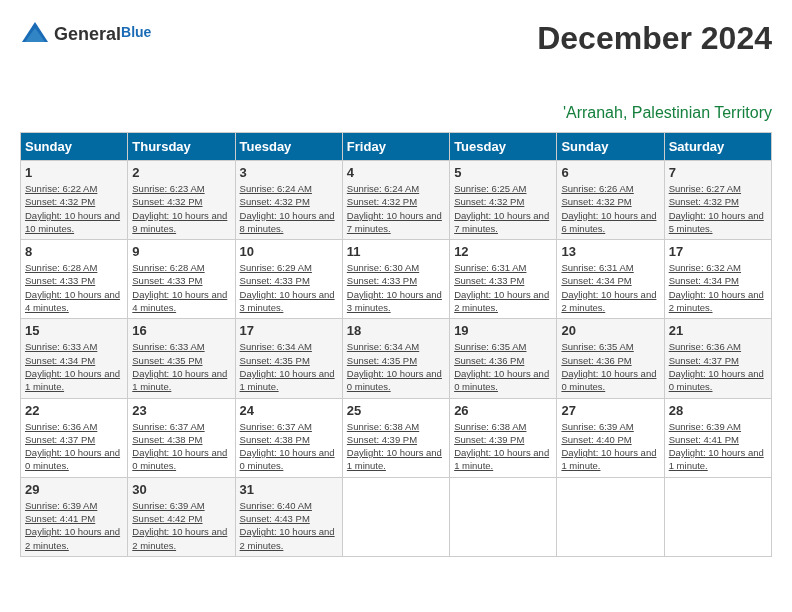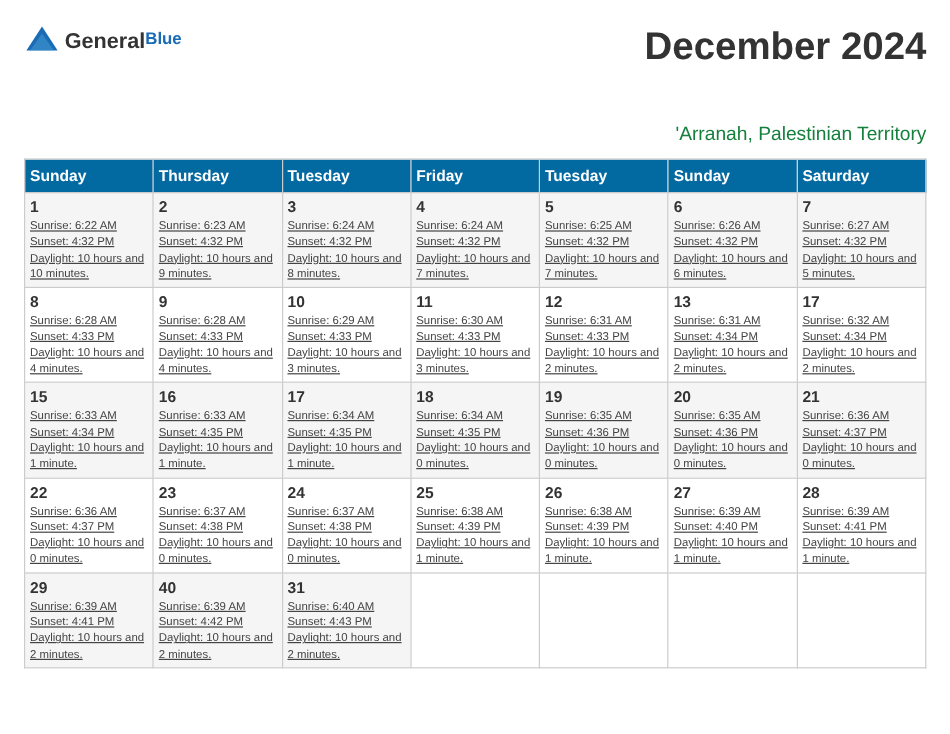--- a/index.html
+++ b/index.html
@@ -365,21 +365,21 @@
       <tr>
         <td>
           <span class="day-number">29</span>
         <div class="day-info">
           Sunrise: 6:39 AM<br>
           Sunset: 4:41 PM<br>
           Daylight: 10 hours and 2 minutes.
         </div>
         </td>
         <td>
-          <span class="day-number">40</span>
+          <span class="day-number">30</span>
         <div class="day-info">
           Sunrise: 6:39 AM<br>
           Sunset: 4:42 PM<br>
           Daylight: 10 hours and 2 minutes.
         </div>
         </td>
         <td>
           <span class="day-number">31</span>
         <div class="day-info">
           Sunrise: 6:40 AM<br>

